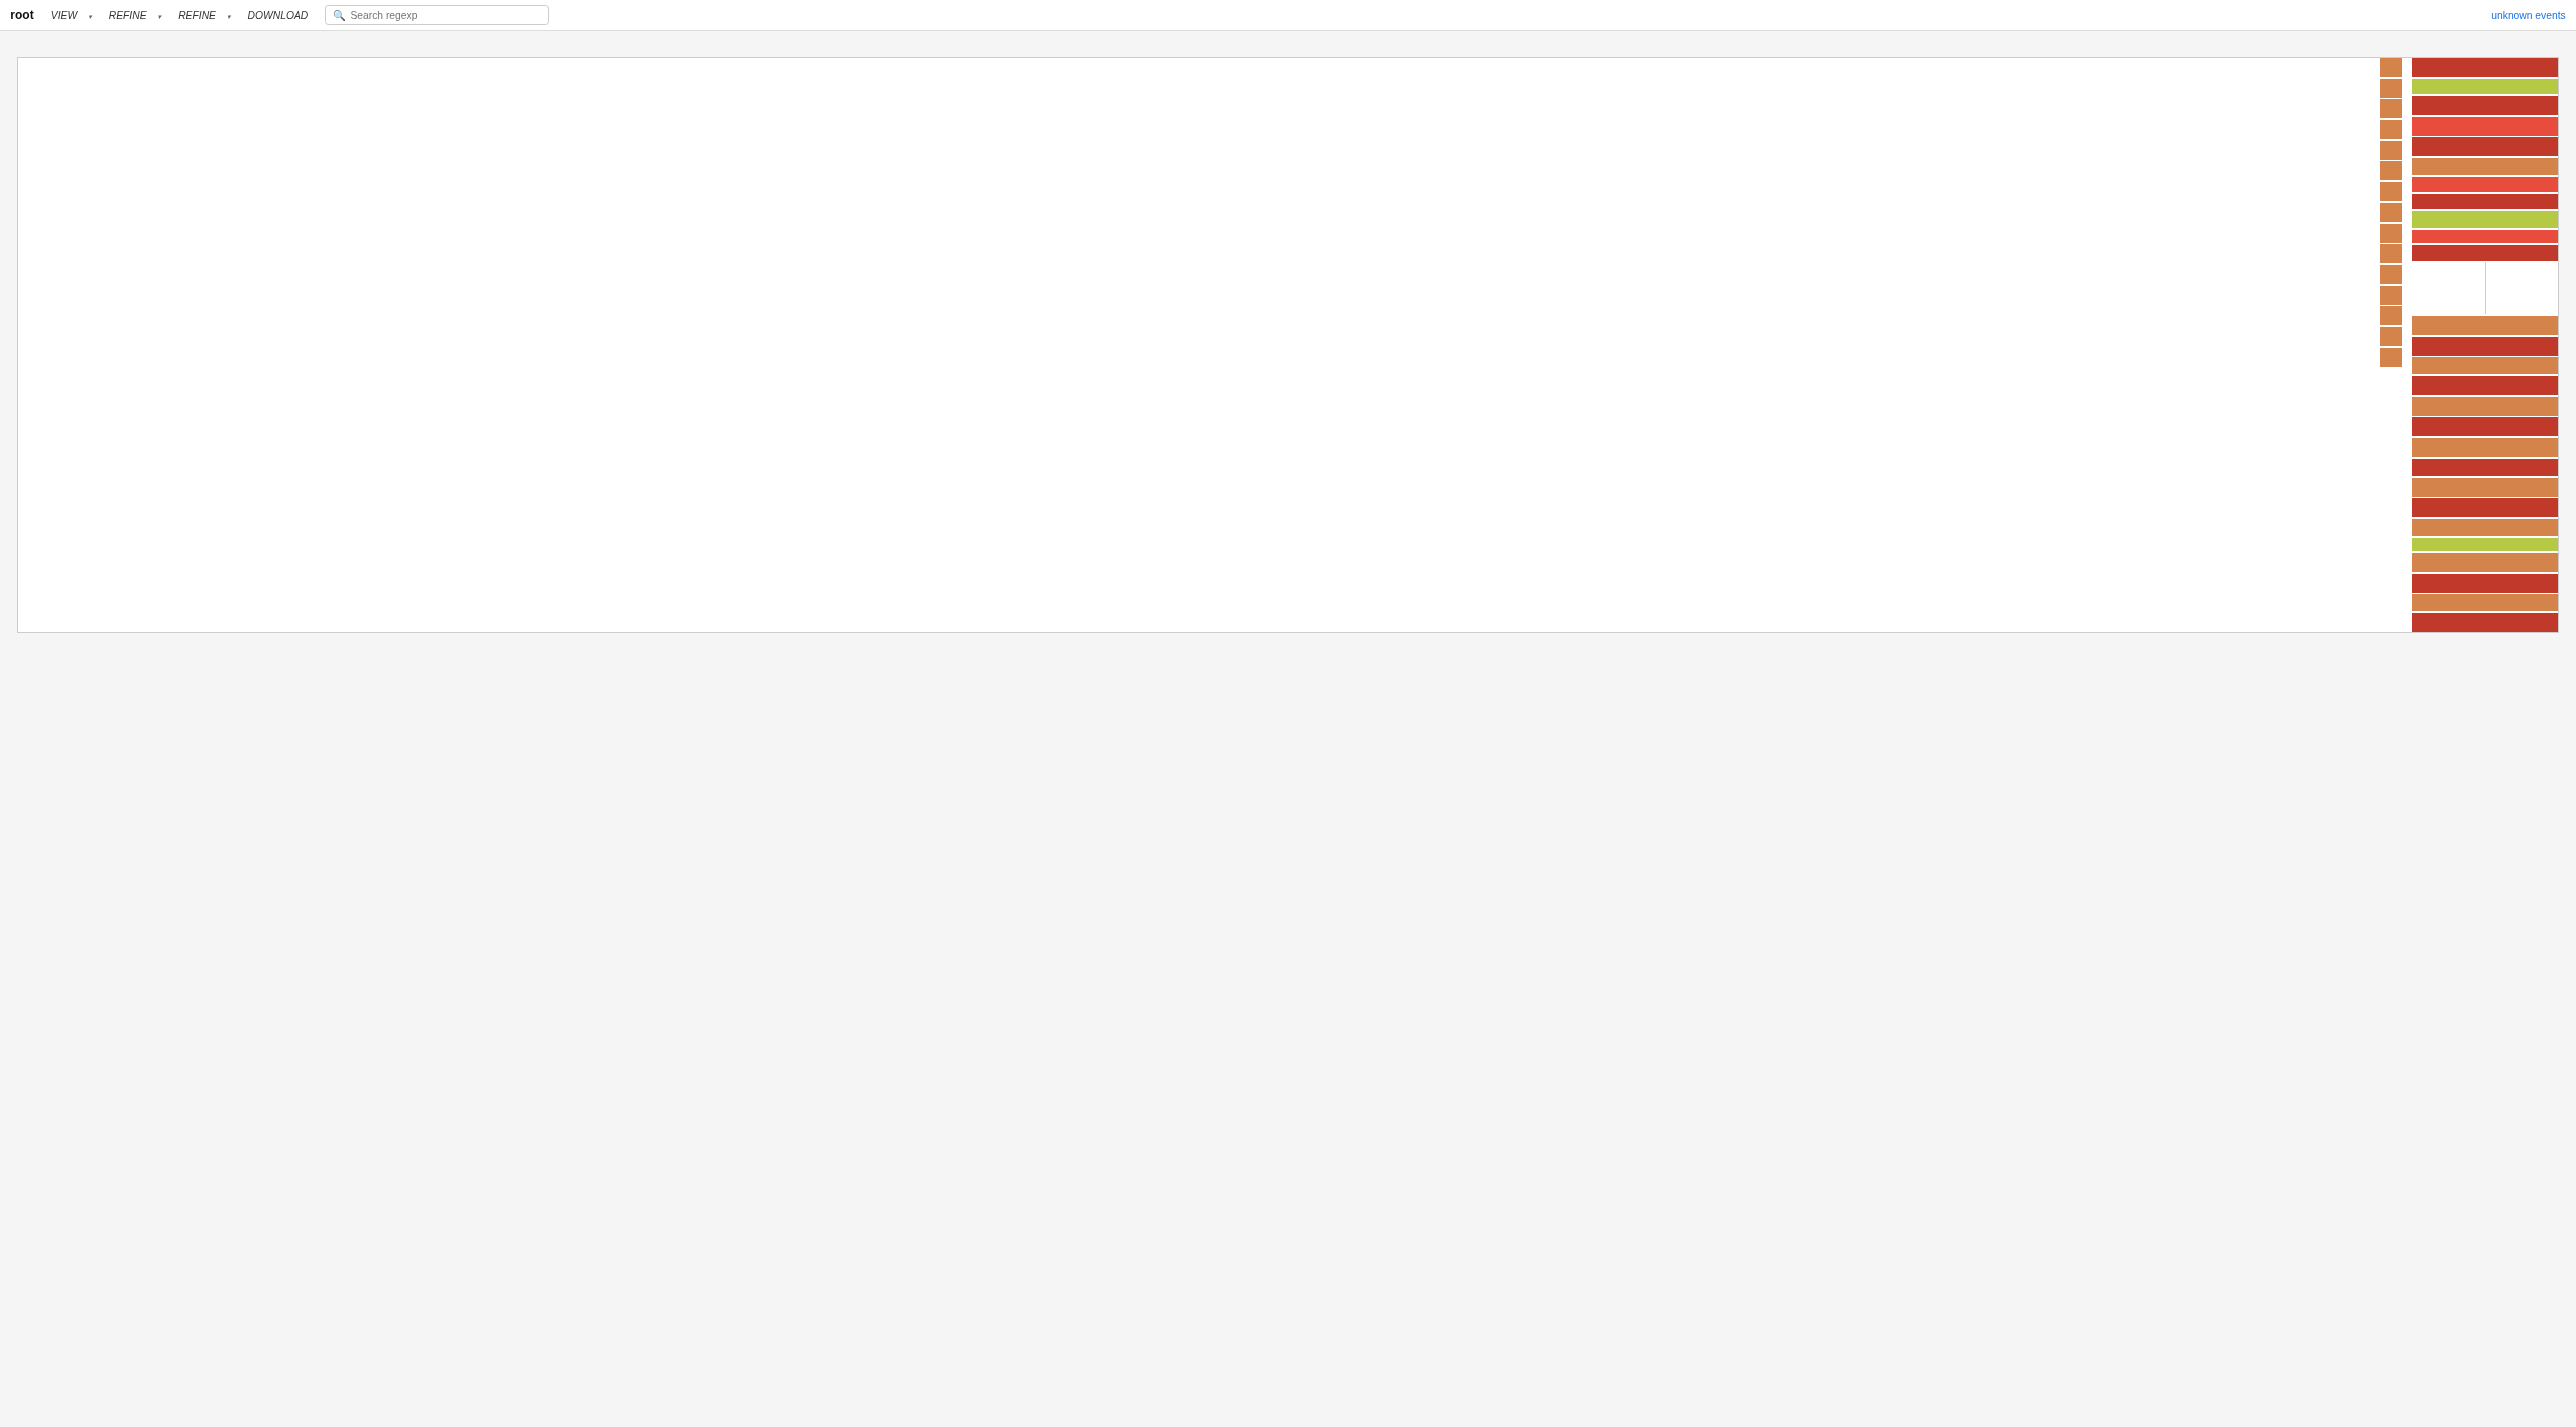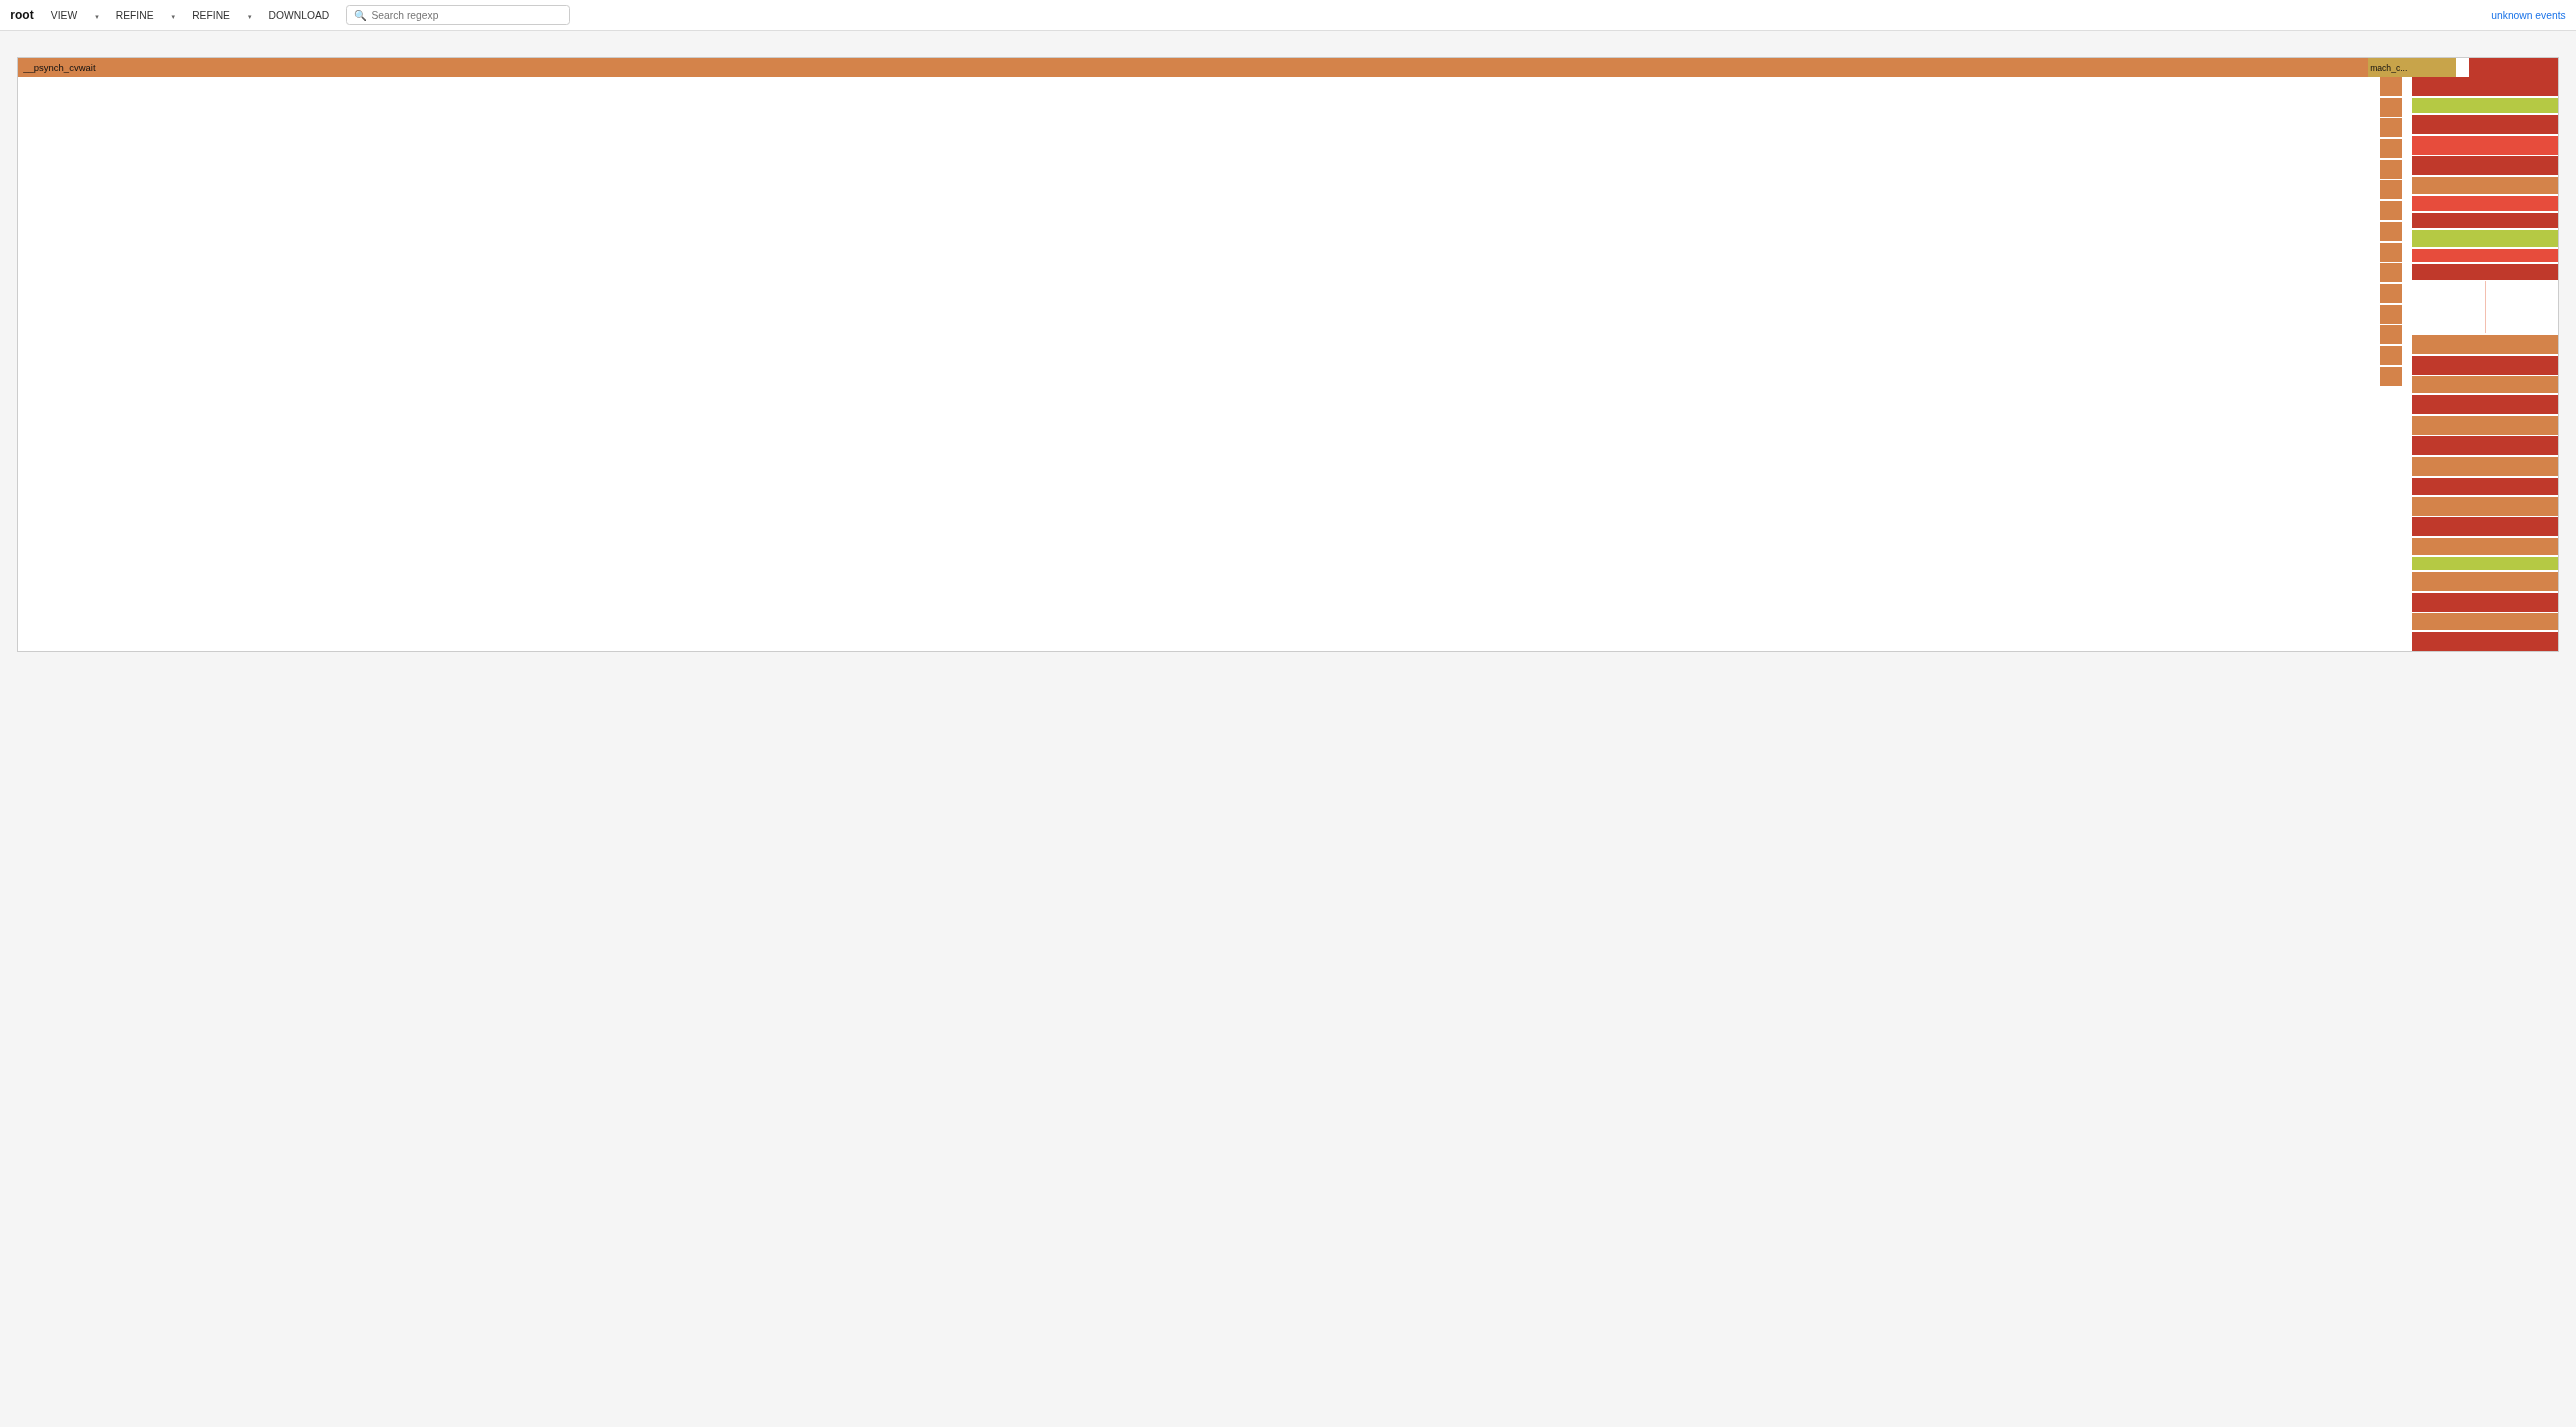--- a/index.html
+++ b/index.html
@@ -17,28 +17,29 @@
     }
     #logo {
       font-weight: bold;
       font-size: 12px;
       color: #111;
       margin-right: 6.9px;
     }
     .toolbar-btn {
       display: flex;
       align-items: flex-end;
-      gap: 18px;
+      gap: 11px;
       padding: 3.4px 6.9px;
       cursor: pointer;
       font-size: 10.3px;
       color: #333;
       background: none;
       border: none;
       border-radius: 2.6px;
+      font-style: italic;
     }
     .chevron {
       font-size: 6.9px;
       color: #666;
     }
     .search-wrapper {
       display: flex;
       align-items: center;
       border: 0.9px solid #ccc;
       border-radius: 3.4px;
@@ -149,29 +150,20 @@
     <input class="search-input" type="text" placeholder="Search regexp" style="">
   </div>
 
   <a class="unknown-events-link" href="#">unknown events</a>
 </div>
 
 <div id="main">
   <div id="flamegraph-container" style="position: relative; background: white; border: 0.9px solid #ccc;">
 
 
-    <div class="psynch-row">
-      <div class="psynch-block" style="background: #d4834a; flex: 1; display: flex; align-items: center; padding: 0 5.2px; font-size: 9.5px; overflow: hidden; cursor: pointer;">__psynch_cvwait</div>
-      <div class="mach-block" style="background: #c8a44a; flex: 0 0 3.5%; min-width: 30px; display: flex; align-items: center; padding: 0 2.6px; font-size: 8.6px; overflow: hidden; cursor: pointer;">mach_c...</div>
-
-      <div style="flex: 0 0 0.5%; background: white;"></div>
-
-      <div id="right-col" style="flex: 0 0 3.5%; min-width: 26px; background: #c0392b; display: flex; align-items: center; cursor: pointer;">
-      </div>
-    </div>
 
     <div style="display: flex; width: 100%; min-height: 534px; position: relative; background: white;">
 
       <div style="flex: 1;"></div>
 
       <div id="right-blocks-panel" style="flex: 0 0 7%; display: flex; flex-direction: row; align-self: flex-start;">
 
         <div style="flex: 0 0 12%; display: flex; flex-direction: column;">
 
           <div style="height: 19px; background: #d4834a;"></div>

